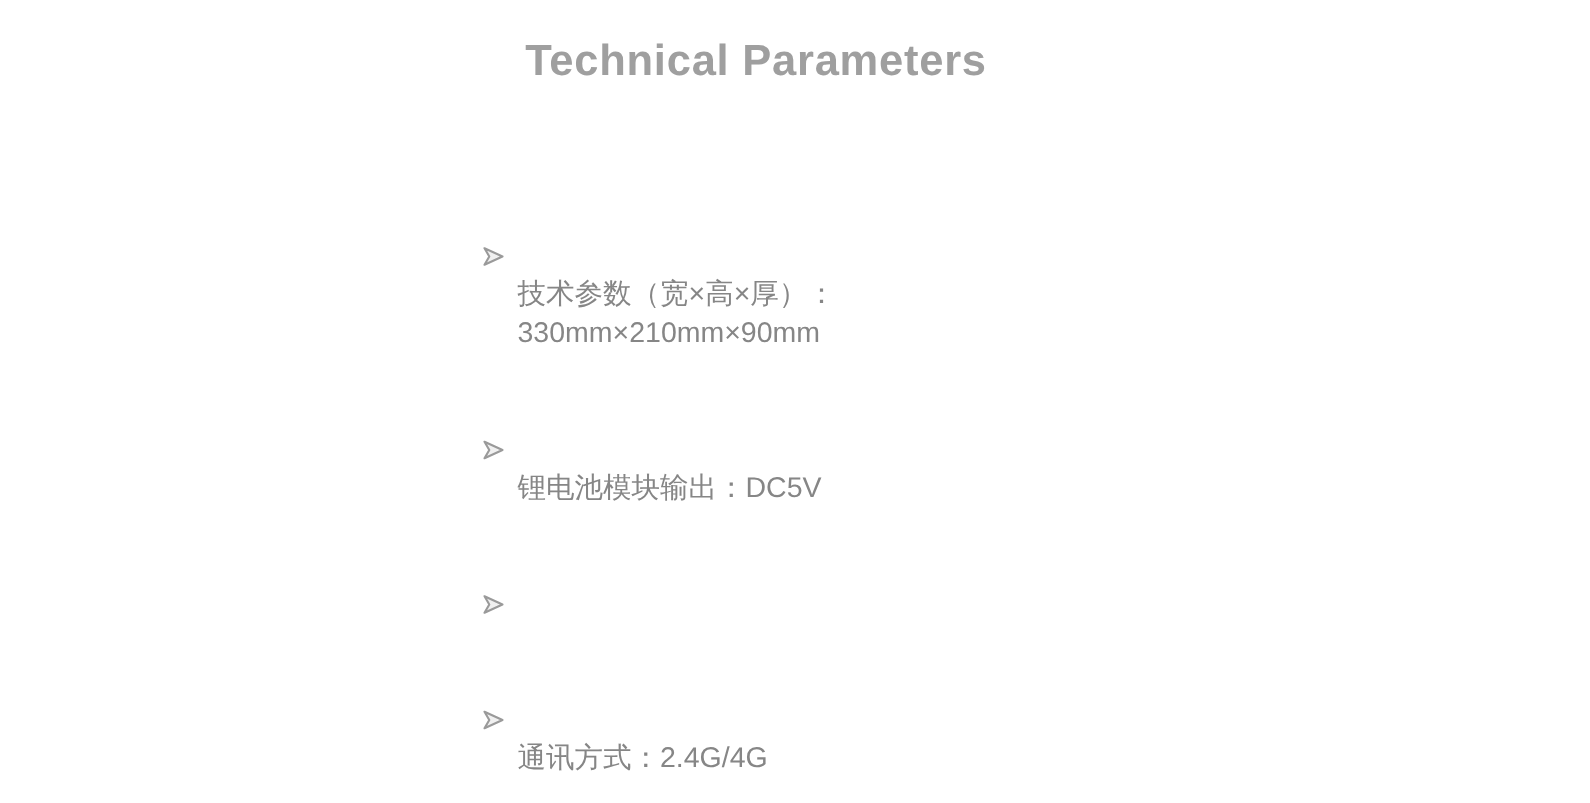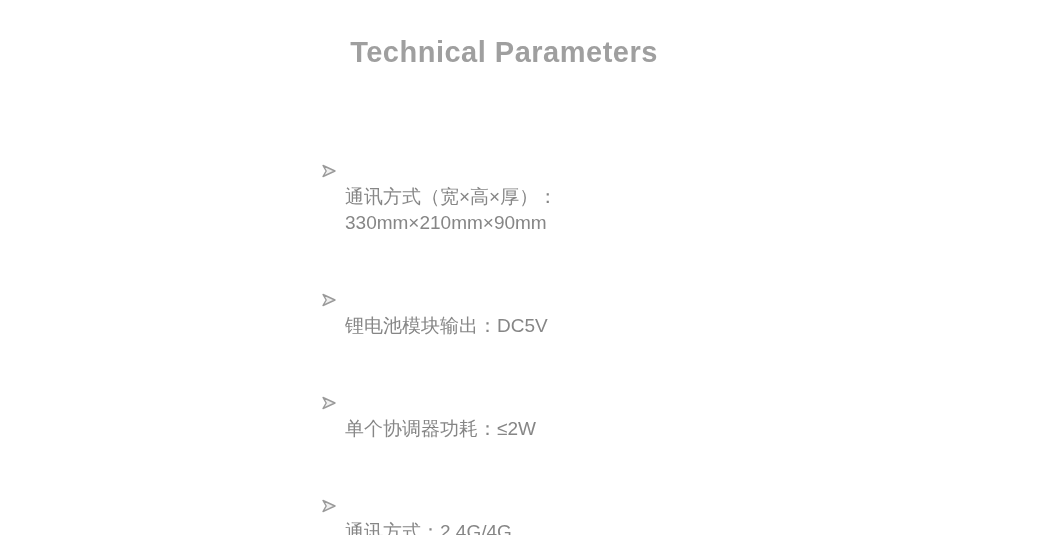--- a/index.html
+++ b/index.html
@@ -13,21 +13,21 @@
     font-family: "Liberation Sans", "DejaVu Sans", sans-serif;
     position: relative;
     overflow: hidden;
   }
   .page {
     position: absolute;
     inset: 0;
   }
   .header {
     position: absolute;
-    top: 36px;
+    top: 25px;
     left: 0;
     width: 1008px;        
     text-align: center;
   }
   .title-en {
     margin: 0;
     font-size: 29px;
     line-height: 32px;
     font-weight: bold;
     color: #9f9f9f;
@@ -79,40 +79,39 @@
   </header>
 
   <ul class="spec-list">
 
     <li class="spec-item">
       <span class="bullet">
         <svg width="16" height="14" viewBox="0 0 16 14" aria-hidden="true">
           <path d="M2 1.5 L14 7 L2 12.5 L5.2 7 Z" fill="#f0f0f0" stroke="#9a9a9a" stroke-width="1.4" stroke-linejoin="round"></path>
         </svg>
       </span>
-      <span>通讯方式（宽×高×厚）：
+      <span>技术参数（宽×高×厚）：
 330mm×210mm×90mm</span>
     </li>
 
     <li class="spec-item">
       <span class="bullet">
         <svg width="16" height="14" viewBox="0 0 16 14" aria-hidden="true">
           <path d="M2 1.5 L14 7 L2 12.5 L5.2 7 Z" fill="#f0f0f0" stroke="#9a9a9a" stroke-width="1.4" stroke-linejoin="round"></path>
         </svg>
       </span>
       <span>锂电池模块输出：DC5V</span>
     </li>
 
     <li class="spec-item">
       <span class="bullet">
         <svg width="16" height="14" viewBox="0 0 16 14" aria-hidden="true">
           <path d="M2 1.5 L14 7 L2 12.5 L5.2 7 Z" fill="#f0f0f0" stroke="#9a9a9a" stroke-width="1.4" stroke-linejoin="round"></path>
         </svg>
       </span>
-      <span>单个协调器功耗：≤2W</span>
     </li>
 
     <li class="spec-item">
       <span class="bullet">
         <svg width="16" height="14" viewBox="0 0 16 14" aria-hidden="true">
           <path d="M2 1.5 L14 7 L2 12.5 L5.2 7 Z" fill="#f0f0f0" stroke="#9a9a9a" stroke-width="1.4" stroke-linejoin="round"></path>
         </svg>
       </span>
       <span>通讯方式：2.4G/4G</span>
     </li>

